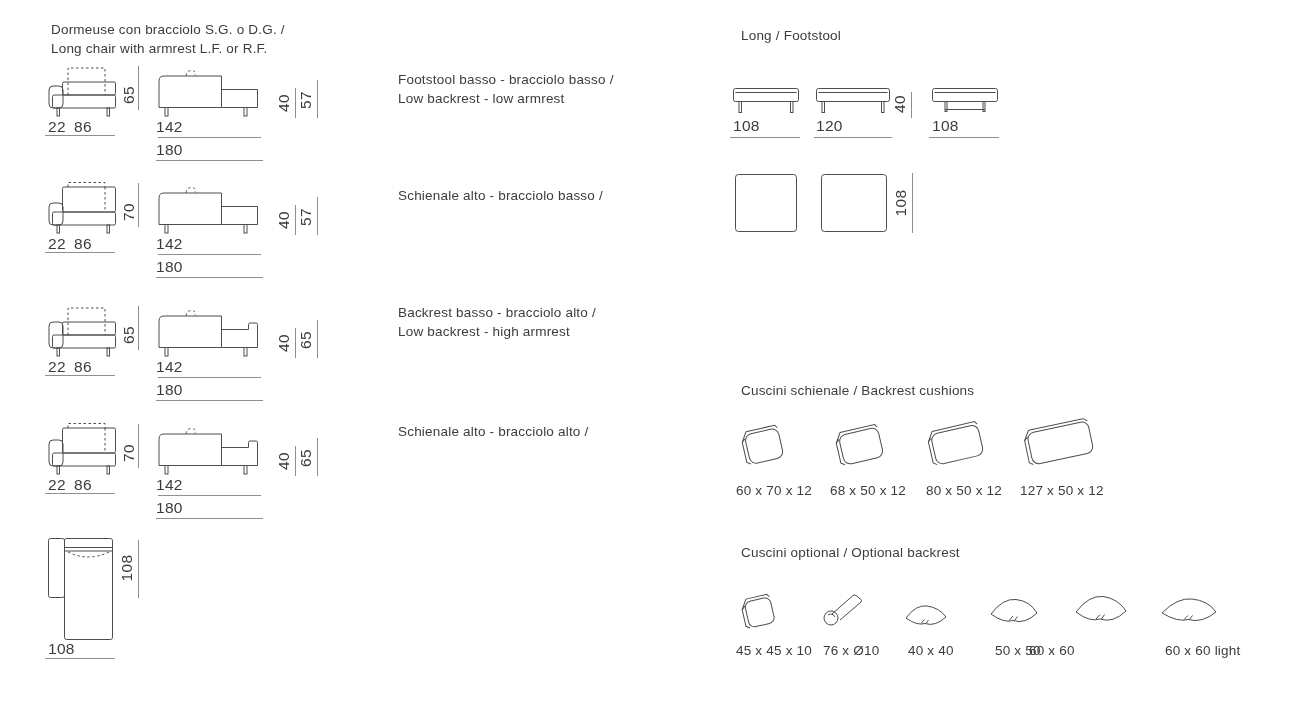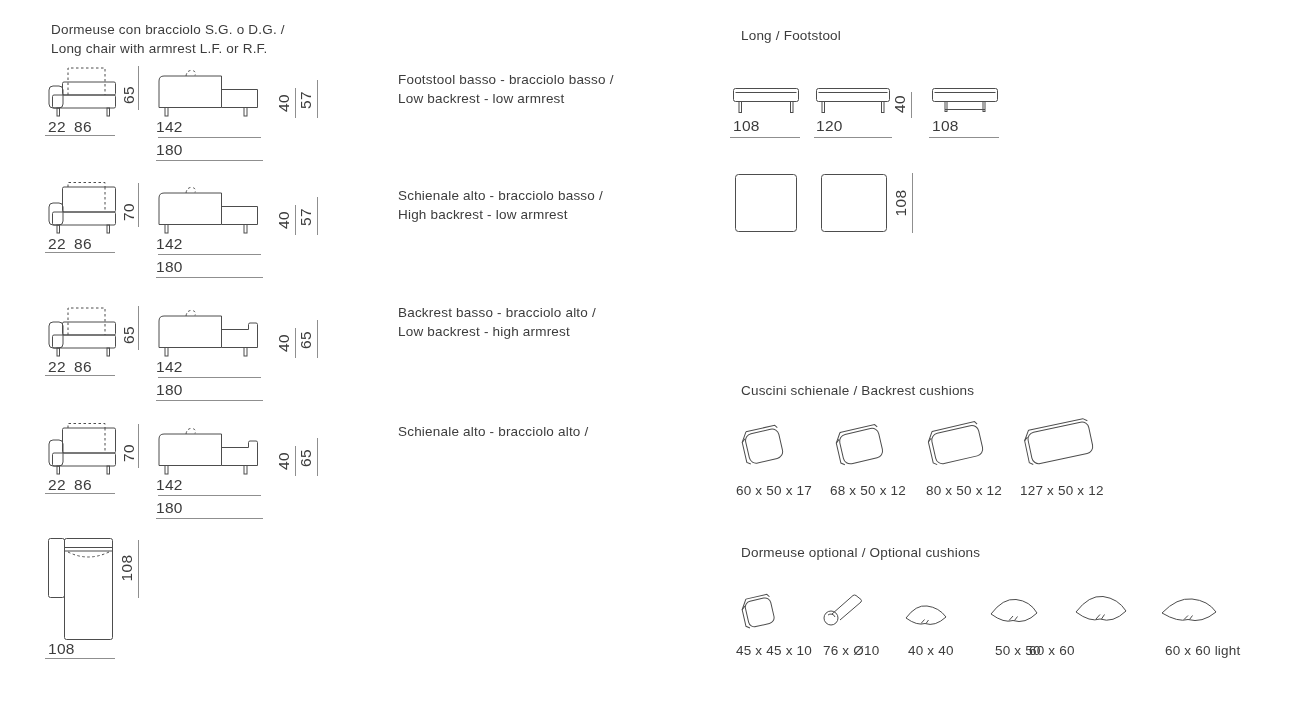--- a/index.html
+++ b/index.html
@@ -150,21 +150,20 @@
     <span class="abs dim dim-c" style="left:108px;top:79px;width:104px">180</span>
     <div class="abs uline" style="left:108px;top:98px;width:107px"></div>
   </div>
 
   <div class="abs lbl" style="left:390px;top:70px;width:320px">
     <div>Footstool basso - bracciolo basso /</div>
     <div>Low backrest - low armrest</div>
   </div>
   <div class="abs lbl" style="left:390px;top:186px;width:320px">
     <div>Schienale alto - bracciolo basso /</div>
-    <div>High backrest - low armrest</div>
   </div>
   <div class="abs lbl" style="left:390px;top:303px;width:320px">
     <div>Backrest basso - bracciolo alto /</div>
     <div>Low backrest - high armrest</div>
   </div>
   <div class="abs lbl" style="left:390px;top:422px;width:320px">
     <div>Schienale alto - bracciolo alto /</div>
   </div>
 
   <div class="abs" style="left:40px;top:538px;width:140px;height:135px">
@@ -246,26 +245,26 @@
     </g>
   </svg>
   <svg class="abs" style="left:1006px;top:406px" width="92" height="74" viewBox="0 0 92 74">
     <g transform="rotate(-12 46 40)">
       <rect x="16" y="21" width="62" height="32" rx="7"></rect>
       <path d="M16,24.5 L12.5,27.5 L12.5,50 L16,52.5"></path>
       <path d="M18.5,18 H74 L78,21 M18.5,18 L12.5,27.5"></path>
     </g>
   </svg>
 
-  <span class="abs lbl" style="left:728px;top:481px">60 x 50 x 17</span>
+  <span class="abs lbl" style="left:728px;top:481px">60 x 70 x 12</span>
   <span class="abs lbl" style="left:822px;top:481px">68 x 50 x 12</span>
   <span class="abs lbl" style="left:918px;top:481px">80 x 50 x 12</span>
   <span class="abs lbl" style="left:1012px;top:481px">127 x 50 x 12</span>
 
-  <div class="abs lbl" style="left:733px;top:543px;width:320px">Dormeuse optional / Optional cushions</div>
+  <div class="abs lbl" style="left:733px;top:543px;width:320px">Cuscini optional / Optional backrest</div>
 
   <svg class="abs" style="left:727px;top:588px" width="46" height="50" viewBox="0 0 46 50">
     <g transform="rotate(-13 22 26)">
       <rect x="12" y="12" width="26" height="26" rx="6"></rect>
       <path d="M12,15.5 L8.5,18.5 L8.5,35.5 L12,38"></path>
       <path d="M14.5,9 H36 L38,12 M14.5,9 L8.5,18.5"></path>
     </g>
   </svg>
   <svg class="abs" style="left:812px;top:590px" width="46" height="44" viewBox="0 0 46 44">
     <path d="M12,24 L33,5.5 Q34.5,4.5 36,5.5 L41,9.5 Q42,10.5 41,12 L20,30"></path>

